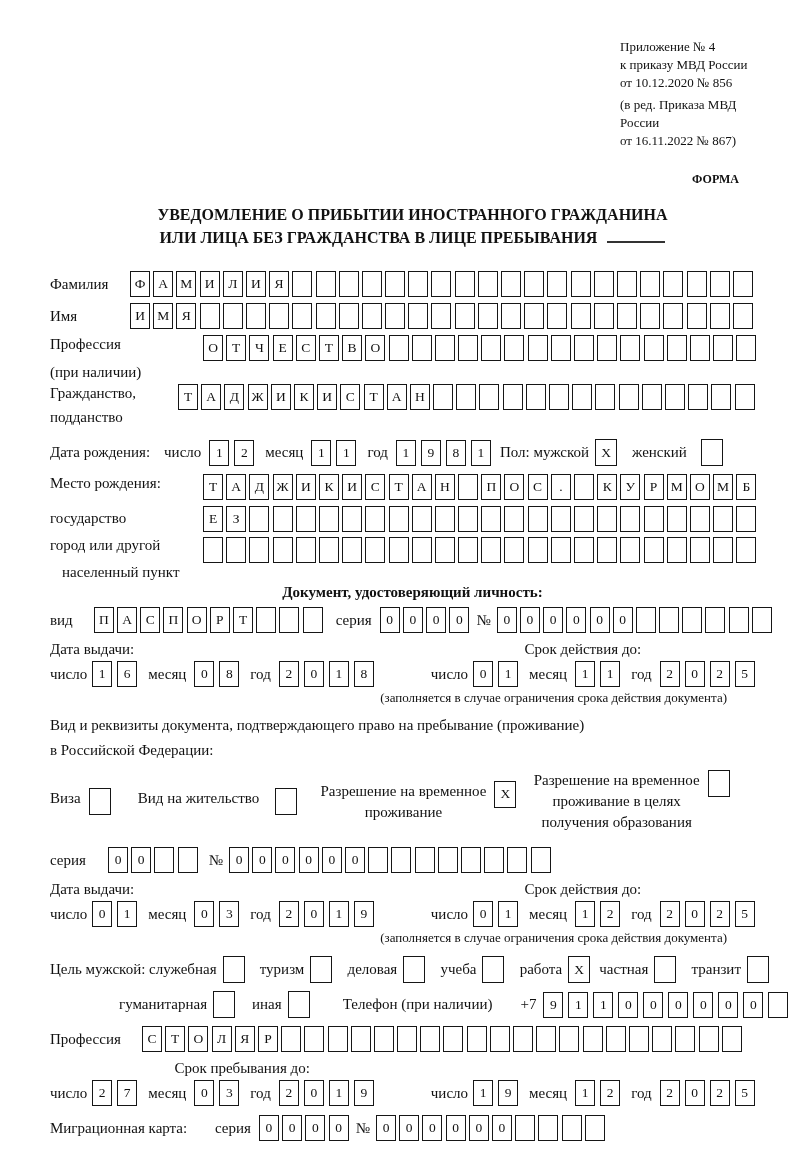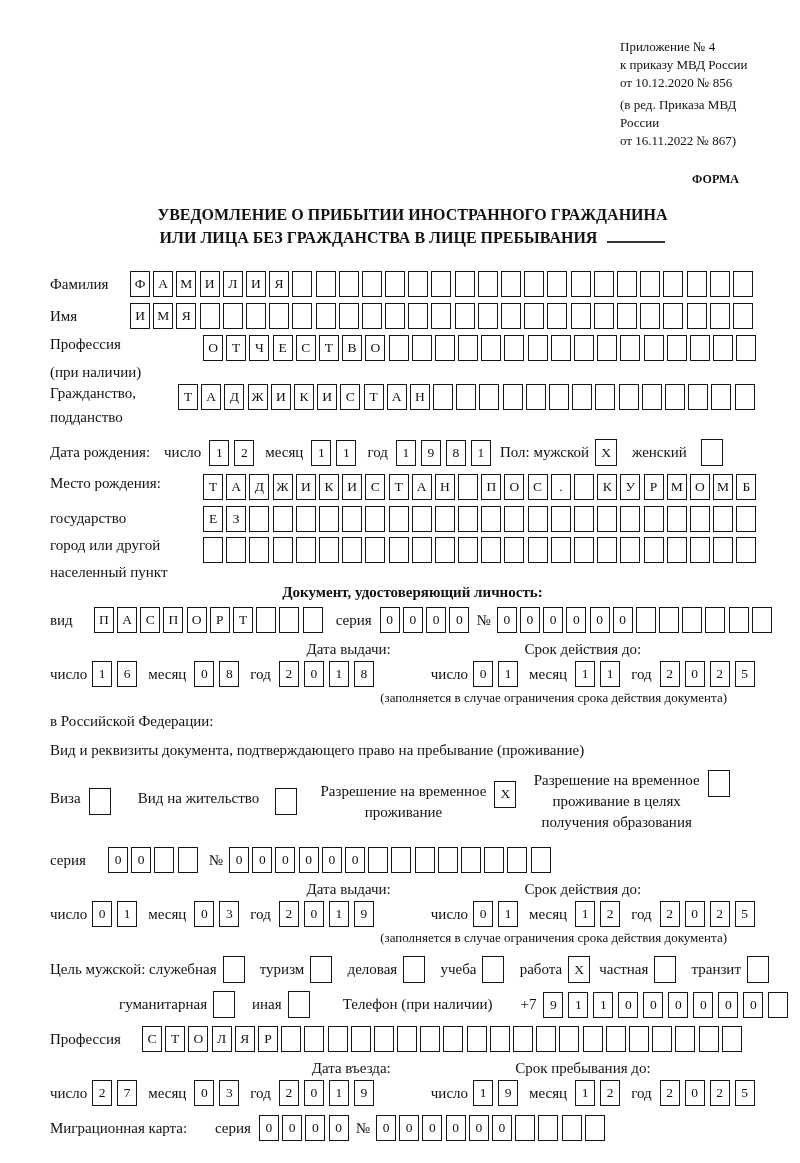--- a/index.html
+++ b/index.html
@@ -22,21 +22,21 @@
   .cell{box-sizing:border-box;flex:0 0 auto;width:20px;height:26px;border:1.6px solid #161616;
         margin-right:3.2px;display:flex;align-items:center;justify-content:center;
         font-size:13.5px;}
   .dcells .cell{margin-right:5px;}
   .cbx .cell{width:22px;height:27px;}
   .twocol{display:flex;margin-top:8px;}
   .twocol .labels{flex:0 0 auto;}
   .twocol .cellstack .cells{margin-bottom:5.5px;}
   .center-bold{font-weight:bold;font-size:15px;text-align:center;margin-top:8px;}
   .halfhead{display:flex;font-size:15px;margin-top:8px;}
-  .halfhead .h1{width:47%;text-align:right;}
+  .halfhead .h1{width:47%;text-align:left;}
   .halfhead .h2{width:53%;text-align:center;}
   .daterow{display:flex;align-items:center;margin-top:3px;}
   .daterow .grp{display:flex;align-items:center;}
   .daterow .g2{margin-left:52px;}
   .note{font-size:13px;text-align:right;margin:3px 48px 0 0;}
   .lbl.sp{margin:0 8px 0 6px;}
   .mt10{margin-top:10px;}
   .permits{display:flex;align-items:center;margin-top:10px;}
   .permits .pitem{display:flex;align-items:flex-start;}
   .permits .ptxt{font-size:15px;line-height:21px;}
@@ -229,21 +229,21 @@
     <span class="cells cbx" style="margin-left:14px;">
           <span class="cell"></span>
         </span>
   </div>
 
   <div class="twocol" style="margin-top:8px;">
     <div class="labels" style="width:153px;">
       <div class="lbl">Место рождения:</div>
       <div class="lbl" style="margin-top:16px;">государство</div>
       <div class="lbl" style="margin-top:8px;">город или другой</div>
-      <div class="lbl" style="margin-top:8px;">населенный пункт</div>
+      <div class="lbl" style="margin-top:8px;margin-left:12px;">населенный пункт</div>
     </div>
     <div class="cellstack">
       <span class="cells">
             <span class="cell">Т</span>
             <span class="cell">А</span>
             <span class="cell">Д</span>
             <span class="cell">Ж</span>
             <span class="cell">И</span>
             <span class="cell">К</span>
             <span class="cell">И</span>
@@ -397,22 +397,22 @@
       <span class="cells">
             <span class="cell">2</span>
             <span class="cell">0</span>
             <span class="cell">2</span>
             <span class="cell">5</span>
           </span>
     </span>
   </div>
   <div class="note">(заполняется в случае ограничения срока действия документа)</div>
 
+  <div class="lbl mt10">Вид и реквизиты документа, подтверждающего право на пребывание (проживание)</div>
   <div class="lbl" style="margin-top:6px;">в Российской Федерации:</div>
-  <div class="lbl mt10">Вид и реквизиты документа, подтверждающего право на пребывание (проживание)</div>
 
   <div class="permits">
     <span class="pitem">
       <span class="ptxt">Виза</span>
       <span class="cells cbx">
             <span class="cell"></span>
           </span>
     </span>
     <span class="pitem" style="margin-left:24px;">
       <span class="ptxt">Вид на жительство</span>
@@ -587,21 +587,20 @@
           <span class="cell"></span>
           <span class="cell"></span>
           <span class="cell"></span>
           <span class="cell"></span>
           <span class="cell"></span>
           <span class="cell"></span>
         </span>
   </div>
 
   <div class="halfhead">
-    <span class="h1">Дата въезда:</span>
     <span class="h2">Срок пребывания до:</span>
   </div>
   <div class="daterow dcells">
     <span class="grp">
       <span class="lbl" style="margin-right:5px;">число</span>
       <span class="cells">
             <span class="cell">2</span>
             <span class="cell">7</span>
           </span>
       <span class="lbl sp">месяц</span>

